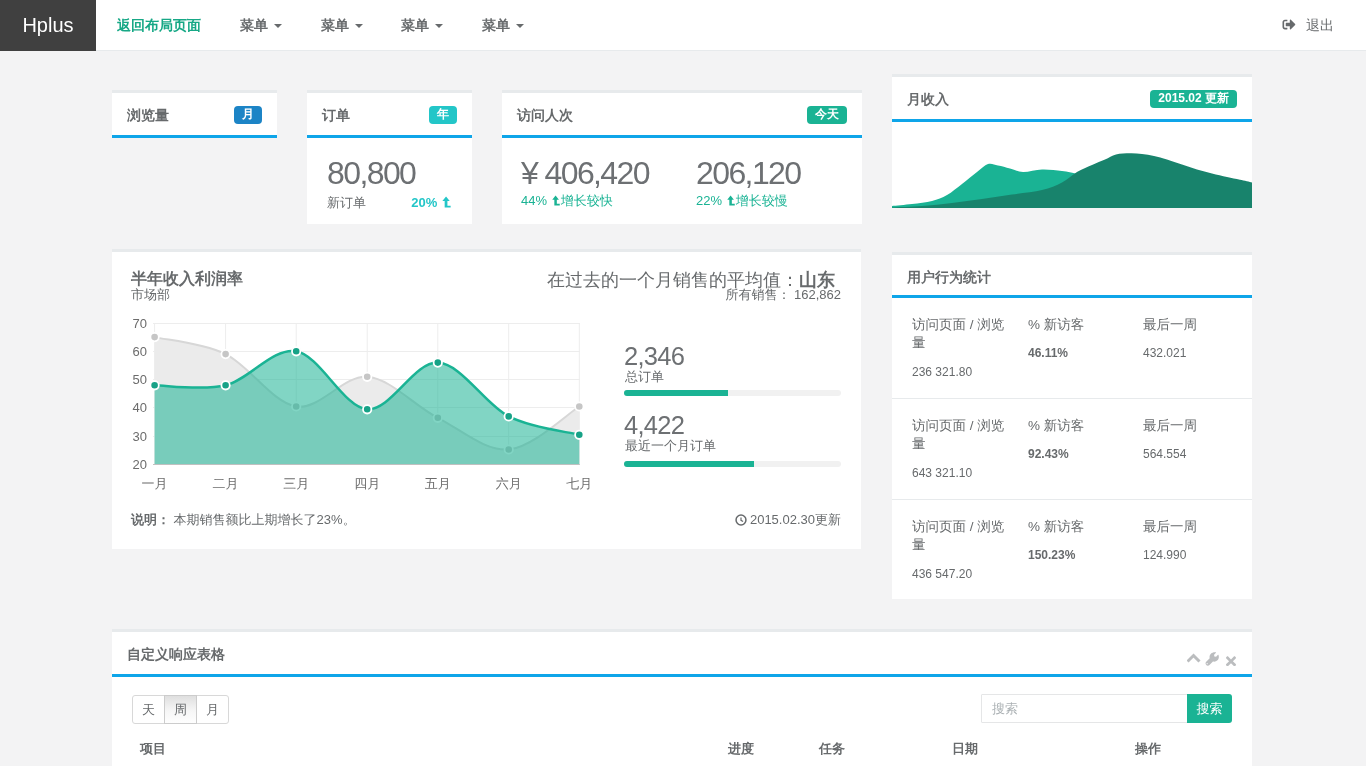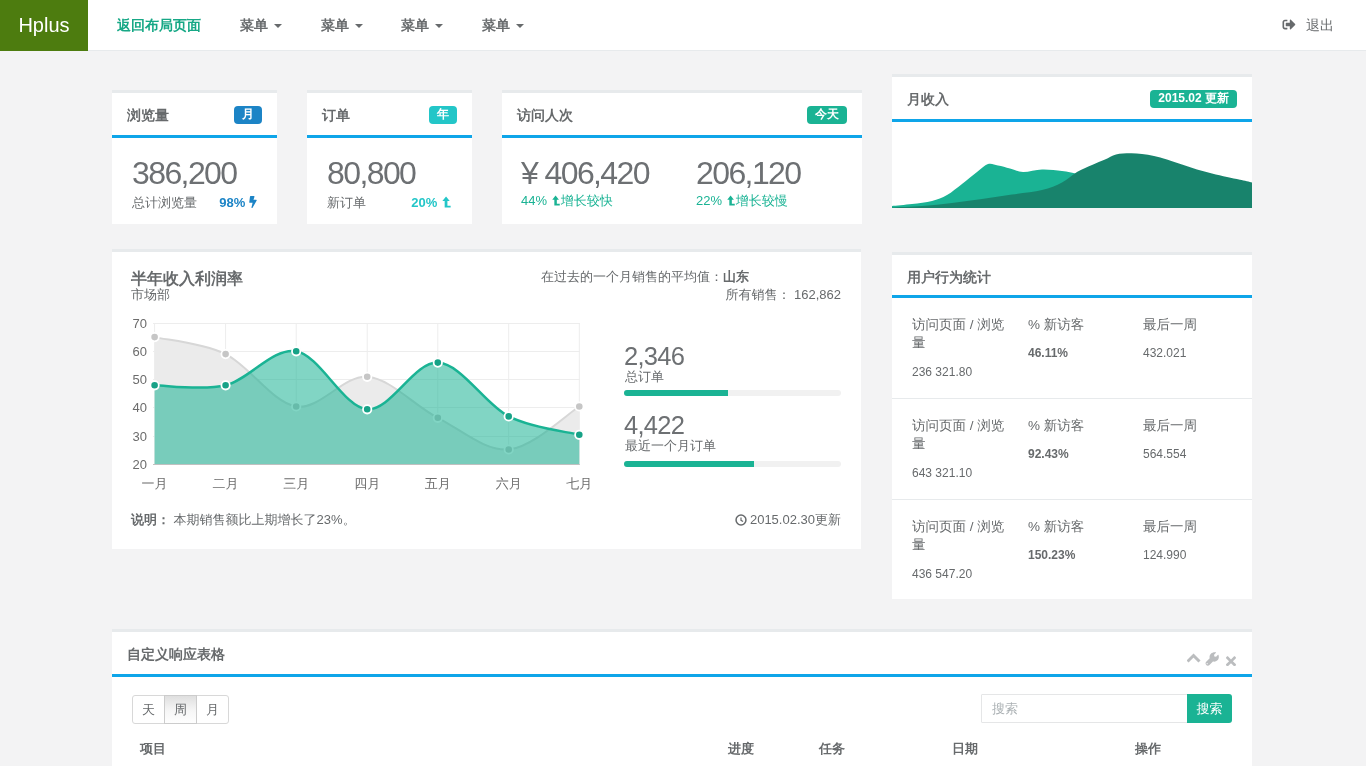--- a/index.html
+++ b/index.html
@@ -1,21 +1,21 @@
 <!DOCTYPE html>
 <html lang="zh"><head>
 <meta charset="utf-8">
 <style>
 *{margin:0;padding:0;box-sizing:border-box}
 html,body{width:1366px;height:766px;overflow:hidden}
 body{font-family:"Liberation Sans",sans-serif;font-size:13px;color:#676a6c;background:#f3f3f4;position:relative}
 .abs{position:absolute}
 
 #nav{position:absolute;left:0;top:0;width:1366px;height:51px;background:#fff;border-bottom:1px solid #e7eaec}
-#brand{position:absolute;left:0;top:0;width:88px;height:51px;background:#4d7c0f;color:#fff;font-size:20px;line-height:50px;text-align:center}
+#brand{position:absolute;left:0;top:0;width:96px;height:51px;background:#404040;color:#fff;font-size:20px;line-height:50px;text-align:center}
 .navlink{position:absolute;top:0;height:50px;line-height:50px;font-weight:bold;font-size:14px;color:#676a6c}
 #back{left:117px;color:#17a886}
 .caret{display:inline-block;width:0;height:0;border-left:4.5px solid transparent;border-right:4.5px solid transparent;border-top:4.5px solid #676a6c;margin-left:6px;vertical-align:2px}
 #logout{position:absolute;top:0;right:32px;height:50px;line-height:50px;font-size:14px;color:#676a6c}
 
 .ibox{position:absolute;background:#fff;border-top:3px solid #e7eaec}
 .tit{position:relative;height:45px;border-bottom:3px solid #0ea5e9;padding:14px 15px 0;background:#fff}
 .tit h5{font-size:14px;font-weight:bold;color:#676a6c;display:inline}
 .lbl{position:absolute;right:15px;top:13px;color:#fff;font-size:12px;font-weight:bold;padding:2px 8px 3px;border-radius:4px;line-height:13px}
 .cnt{position:relative;background:#fff;padding:16px 20px 20px}
@@ -34,26 +34,20 @@
   <span class="navlink" style="left:321px">菜单<span class="caret"></span></span>
   <span class="navlink" style="left:401px">菜单<span class="caret"></span></span>
   <span class="navlink" style="left:482px">菜单<span class="caret"></span></span>
   <span id="logout"><svg width="14" height="13" viewBox="0 0 512 512" style="vertical-align:-1px;margin-right:10px">
         <path fill="#676a6c" d="M497 273L329 441c-15 15-41 4.5-41-17v-96H152c-13.3 0-24-10.7-24-24v-96c0-13.3 10.7-24 24-24h136V88c0-21.4 25.9-32 41-17l168 168c9.3 9.4 9.3 24.6 0 34zM192 436v-40c0-6.6-5.4-12-12-12H96c-17.7 0-32-14.3-32-32V160c0-17.7 14.3-32 32-32h84c6.6 0 12-5.4 12-12V76c0-6.6-5.4-12-12-12H96c-53 0-96 43-96 96v192c0 53 43 96 96 96h84c6.6 0 12-5.4 12-12z"></path>
       </svg>退出</span>
 </div>
 
 <div class="ibox" style="left:112px;top:90px;width:165px">
   <div class="tit"><h5>浏览量</h5><span class="lbl" style="background:#1c84c6">月</span></div>
-  <div class="cnt" style="height:86px">
-    <div class="h1v">386,200</div>
-    <div class="statline"><span class="stat-pct blu">98% <svg width="8" height="12" viewBox="0 0 320 512" style="vertical-align:-1px">
-            <path fill="#1c84c6" d="M296 160H180.6l42.6-129.8C227.2 15 215.7 0 200 0H56C44 0 33.8 8.9 32.2 20.8l-32 240C-1.7 275 9.5 288 24 288h118.7L96.6 482.5c-3.6 15.2 8 29.5 23.3 29.5 8.4 0 16.4-4.4 20.8-12l176-304c9.3-15.9-2.2-36-20.7-36z"></path>
-          </svg></span>总计浏览量</div>
-  </div>
 </div>
 
 <div class="ibox" style="left:307px;top:90px;width:165px">
   <div class="tit"><h5>订单</h5><span class="lbl" style="background:#23c6c8">年</span></div>
   <div class="cnt" style="height:86px">
     <div class="h1v">80,800</div>
     <div class="statline"><span class="stat-pct cyn">20% <svg width="11" height="12" viewBox="0 0 12 12" style="vertical-align:-1px">
             <path fill="#23c6c8" d="M4 12V5H1.5L5.5 0l4 5H7v5h3.5v2z"></path>
           </svg></span>新订单</div>
   </div>
@@ -83,21 +77,21 @@
     <svg width="360" height="86" viewBox="0 0 360 86">
       <path fill="#1ab394" d="M0.0,84.0 C3.3,83.7 13.3,82.8 20.0,82.0 C26.7,81.2 34.2,80.5 40.0,79.0 C45.8,77.5 50.0,75.8 55.0,73.0 C60.0,70.2 65.0,65.8 70.0,62.0 C75.0,58.2 80.7,53.3 85.0,50.0 C89.3,46.7 92.5,43.1 96.0,42.0 C99.5,40.9 102.3,42.8 106.0,43.5 C109.7,44.2 113.8,45.4 118.0,46.5 C122.2,47.6 125.7,49.8 131.0,50.0 C136.3,50.2 143.5,47.7 150.0,47.5 C156.5,47.3 164.2,48.2 170.0,49.0 C175.8,49.8 180.0,50.7 185.0,52.0 C190.0,53.3 195.0,55.3 200.0,57.0 C205.0,58.7 209.2,59.8 215.0,62.0 C220.8,64.2 226.7,67.3 235.0,70.0 C243.3,72.7 254.2,75.8 265.0,78.0 C275.8,80.2 289.2,81.8 300.0,83.0 C310.8,84.2 320.0,84.5 330.0,85.0 C340.0,85.5 355.0,85.8 360.0,86.0 L360,86 L0,86 Z"></path>
       <path fill="#18836c" d="M0.0,85.5 C5.0,85.2 20.0,84.8 30.0,84.0 C40.0,83.2 50.0,82.2 60.0,81.0 C70.0,79.8 80.0,78.4 90.0,77.0 C100.0,75.6 110.0,74.0 120.0,72.5 C130.0,71.0 141.7,70.0 150.0,68.0 C158.3,66.0 164.2,63.5 170.0,60.5 C175.8,57.5 180.0,52.9 185.0,50.0 C190.0,47.1 195.3,45.1 200.0,43.0 C204.7,40.9 209.0,39.2 213.0,37.5 C217.0,35.8 219.8,33.5 224.0,32.5 C228.2,31.5 233.7,31.4 238.0,31.3 C242.3,31.2 246.0,31.6 250.0,32.0 C254.0,32.5 257.8,33.1 262.0,34.0 C266.2,34.9 270.3,36.1 275.0,37.5 C279.7,38.9 285.0,40.8 290.0,42.5 C295.0,44.2 300.0,46.0 305.0,47.5 C310.0,49.0 315.0,50.2 320.0,51.5 C325.0,52.8 330.3,54.0 335.0,55.0 C339.7,56.0 343.8,56.9 348.0,57.8 C352.2,58.7 358.0,60.0 360.0,60.5 L360,86 L0,86 Z"></path>
     </svg>
   </div>
 </div>
 
 <div style="position:absolute;left:112px;top:248.5px;width:749px;height:300px;background:#fff;border-top:3px solid #e7eaec"></div>
 <div class="abs" style="left:131px;top:269px;font-size:16px;font-weight:bold">半年收入利润率</div>
 <div class="abs" style="left:131px;top:286px;font-size:13px">市场部</div>
-<div class="abs" style="left:541px;top:268px;width:300px;text-align:left;font-size:13px">在过去的一个月销售的平均值：<b>山东</b></div>
+<div class="abs" style="left:541px;top:268px;width:300px;text-align:center;font-size:18px">在过去的一个月销售的平均值：<b>山东</b></div>
 <div class="abs" style="left:541px;top:286px;width:300px;text-align:right;font-size:13px">所有销售：&nbsp;162,862</div>
 
 <svg class="abs" style="left:112px;top:308px" width="750" height="190" viewBox="0 0 750 190">
   <g stroke="#ededed" stroke-width="1">
     <line x1="41" y1="15.5" x2="467.8" y2="15.5"></line>
     <line x1="41" y1="43.5" x2="467.8" y2="43.5"></line>
     <line x1="41" y1="71.5" x2="467.8" y2="71.5"></line>
     <line x1="41" y1="99.5" x2="467.8" y2="99.5"></line>
     <line x1="41" y1="128.5" x2="467.8" y2="128.5"></line>
     <line x1="42.6" y1="15" x2="42.6" y2="156.5"></line>

